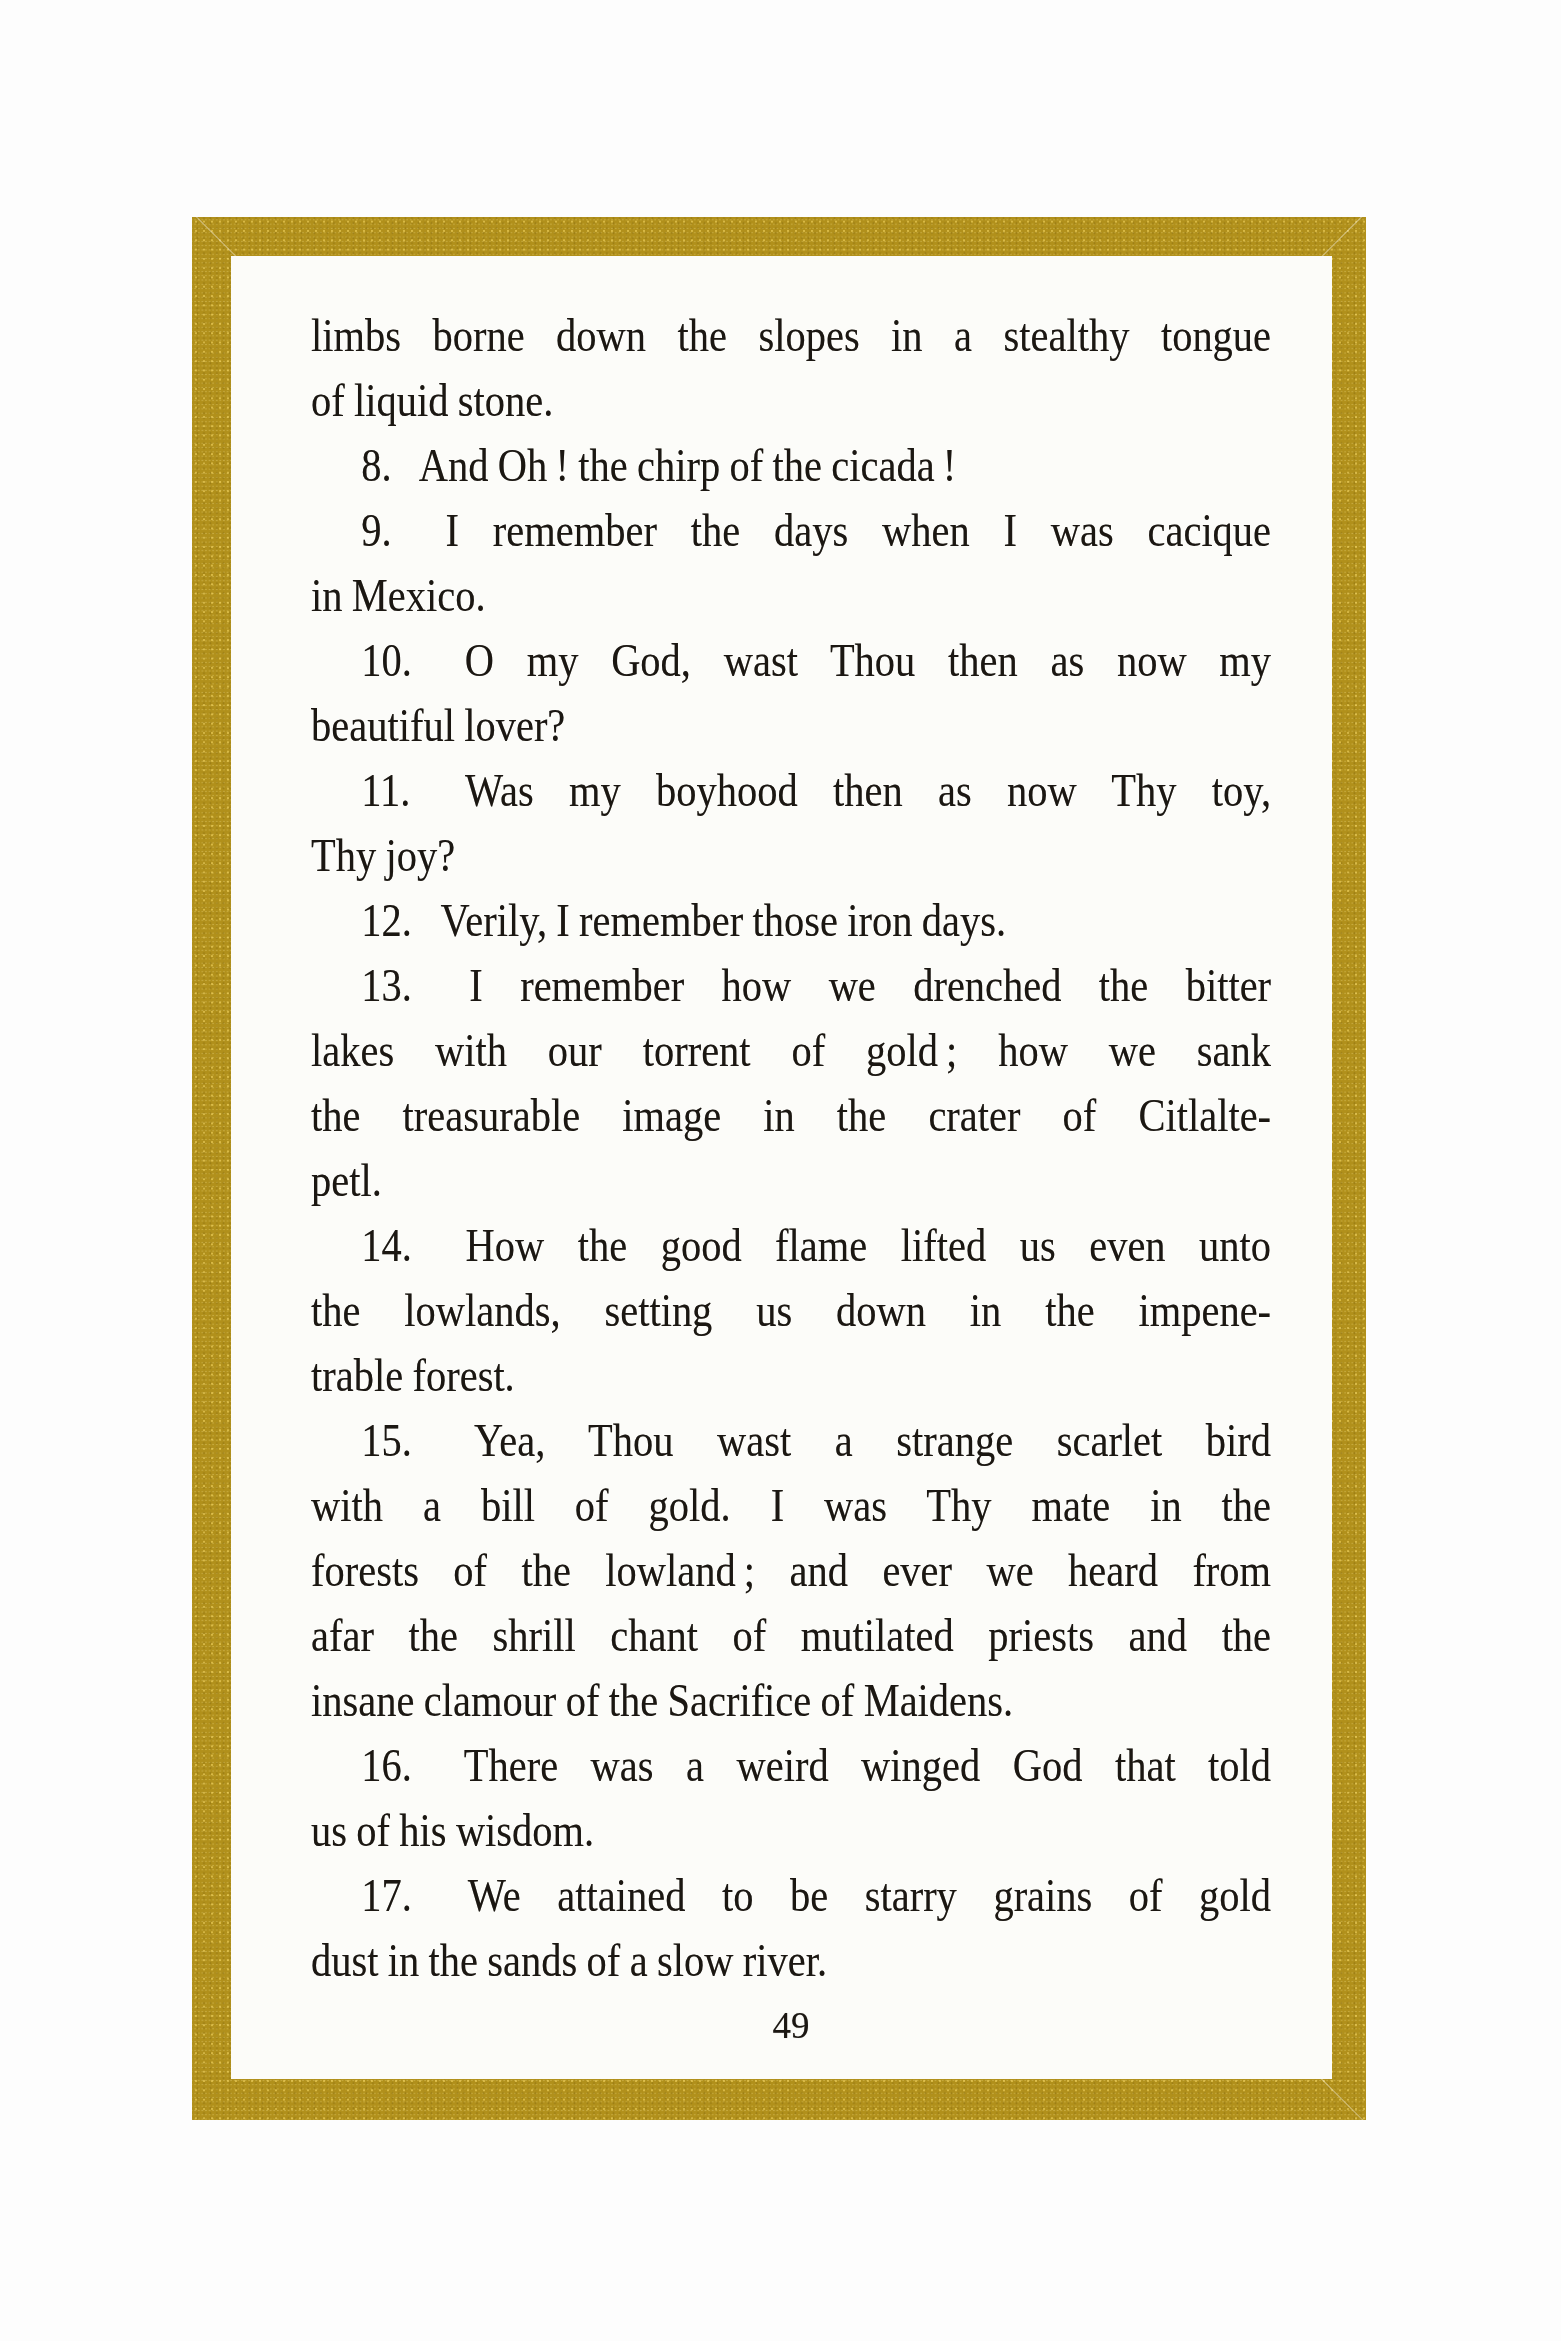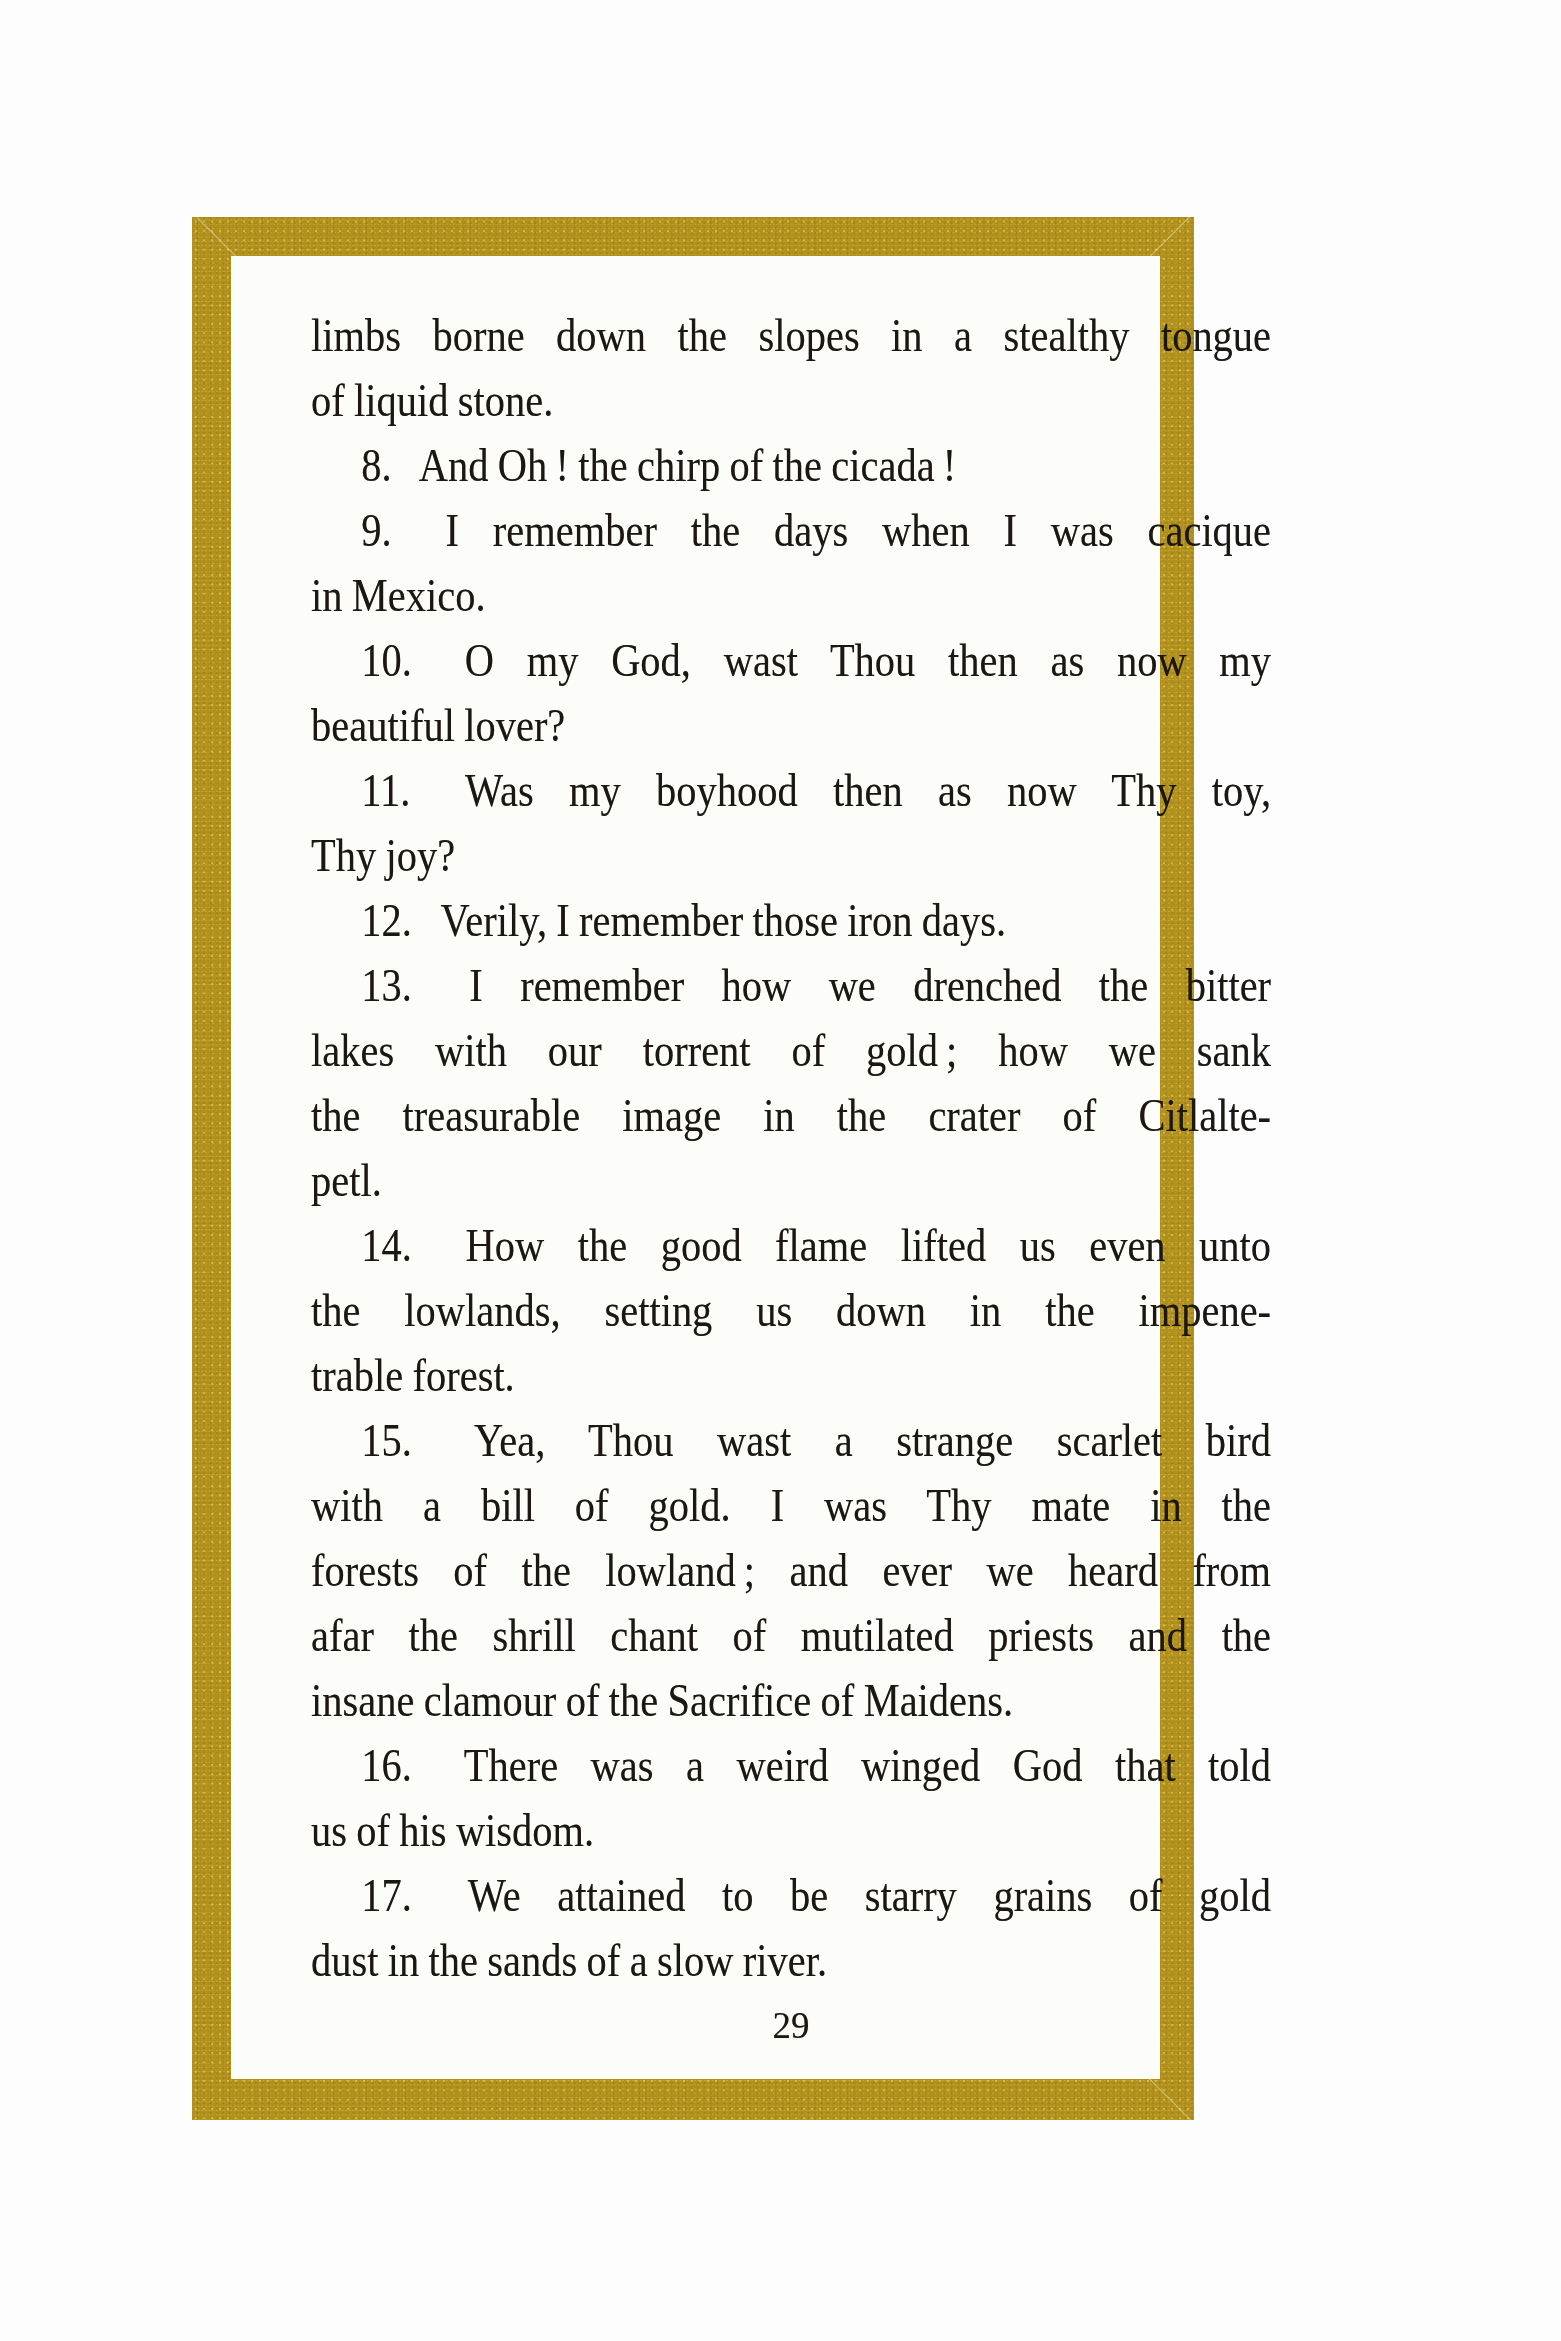--- a/index.html
+++ b/index.html
@@ -17,21 +17,21 @@
     position: absolute;
     inset: 0;
     background: #fdfdfd;
     overflow: hidden;
   }
   
   .frame {
     position: absolute;
     left: 192px;
     top: 217px;
-    width: 1002px;
+    width: 1174px;
     height: 1903px;
     background-color: #b1901b;
     background-image:
       radial-gradient(circle, rgba(255,225,110,0.50) 0 0.9px, transparent 1.4px),
       radial-gradient(circle, rgba(113,89,8,0.45) 0 0.7px, transparent 1.1px),
       radial-gradient(circle, rgba(255,240,160,0.28) 0 0.6px, transparent 1px);
     background-size: 8px 9.3px, 6.5px 5px, 3.6px 4.3px;
     background-position: 0 0, 2.2px 3.6px, 1.4px 0.7px;
   }
   .miter {
@@ -137,17 +137,17 @@
           </div>
           <div class="paragraph indented">
             <div class="line">16.  There was a weird winged God that told</div>
             <div class="line last">us of his wisdom.</div>
           </div>
           <div class="paragraph indented">
             <div class="line">17.  We attained to be starry grains of gold</div>
             <div class="line last">dust in the sands of a slow river.</div>
           </div>
         </div>
-      <div class="page-number">29</div>
+      <div class="page-number">49</div>
     </div>
   </div>
 </div>
 
 
 </body></html>

